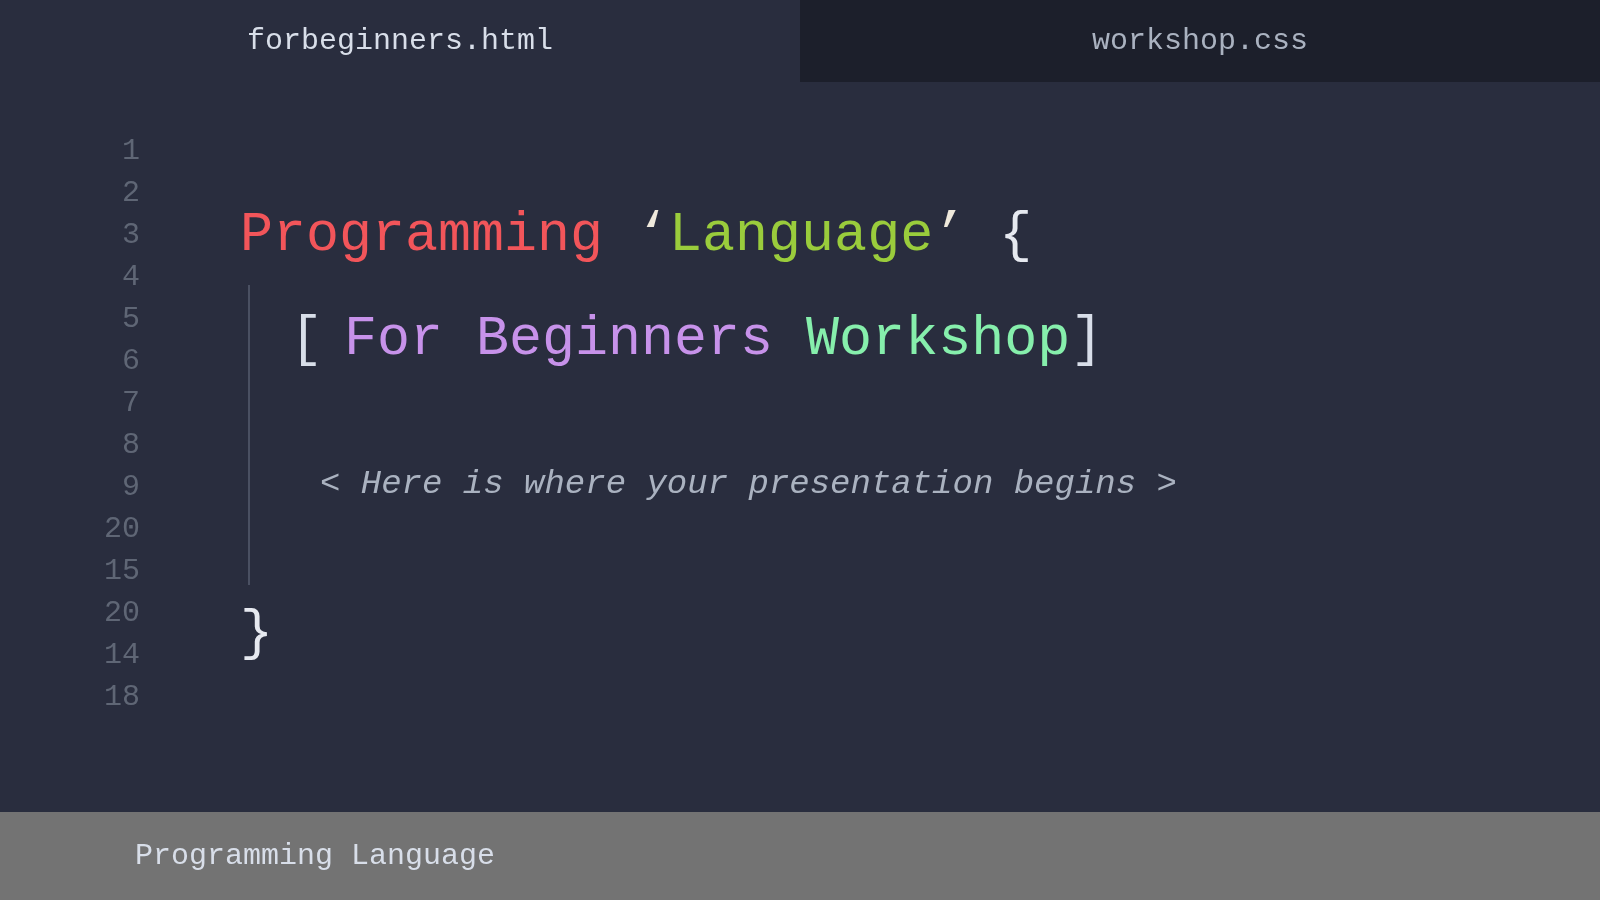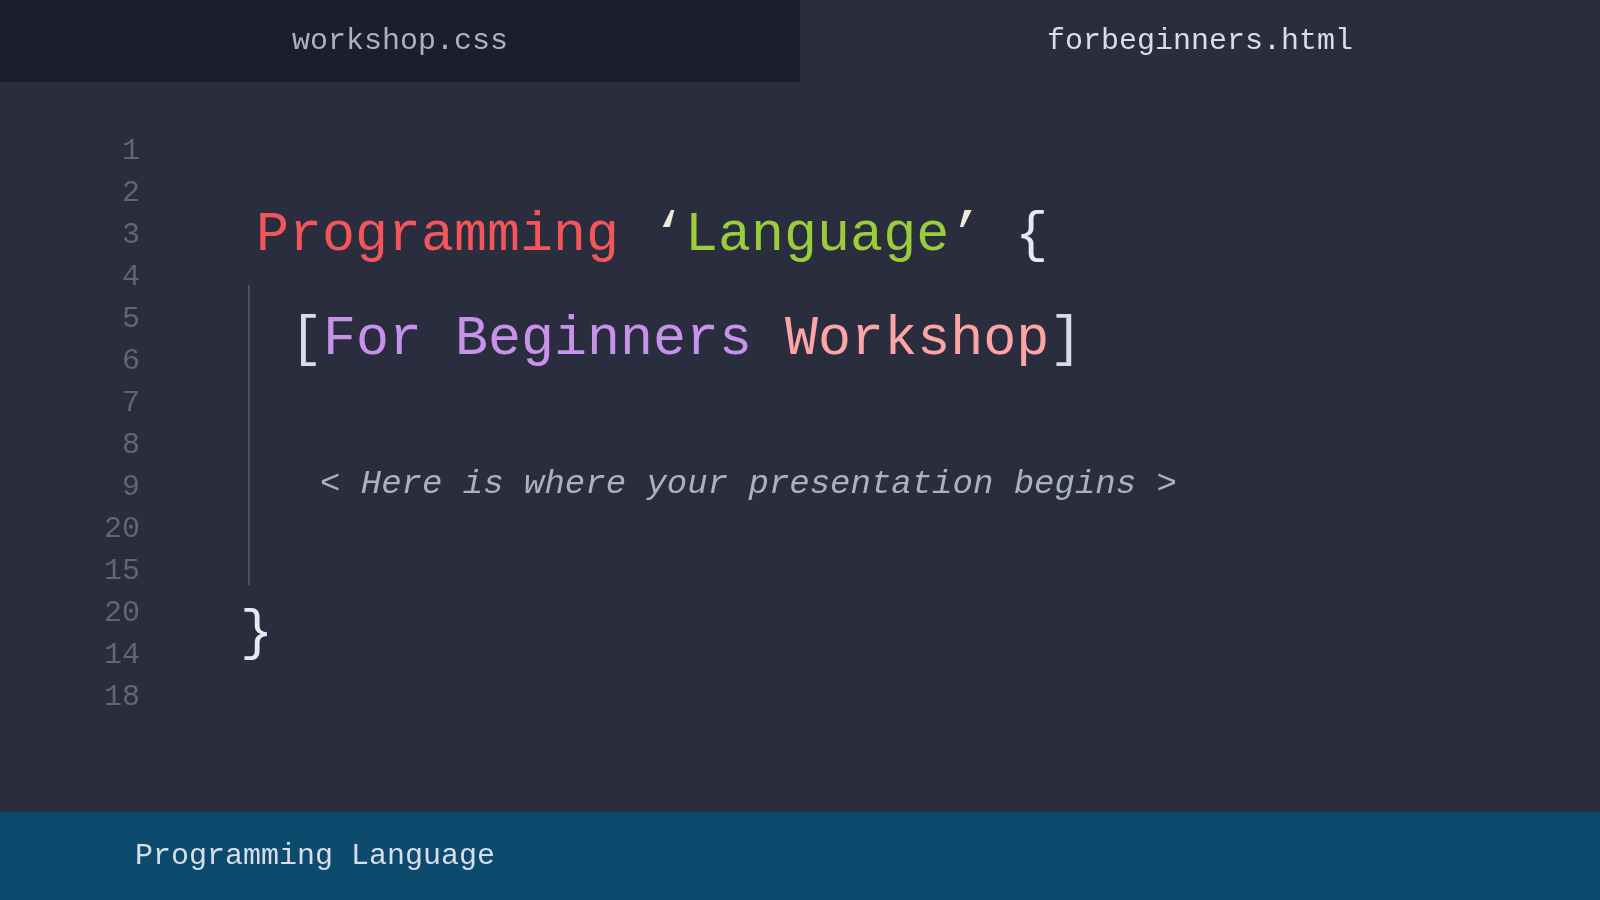--- a/index.html
+++ b/index.html
@@ -67,21 +67,21 @@
     
     .content {
       flex: 1;
       position: relative;
       padding-left: 60px;
     }
     
     .line1 {
       position: absolute;
       top: 74px;
-      left: 76px;
+      left: 60px;
       font-size: 55px;
       font-family: 'Consolas', 'Monaco', 'Courier New', monospace;
       white-space: nowrap;
     }
     
     .line2 {
       position: absolute;
       top: 178px;
       left: 110px;
       font-size: 55px;
@@ -116,40 +116,40 @@
       width: 2px;
       height: 300px;
       background: #4a5062;
     }
     
     .c-red { color: #f2555a; }
     .c-cream { color: #efe9dc; }
     .c-green { color: #9acc3c; }
     .c-white { color: #e6e9f0; }
     .c-bracket { color: #d8dee9; }
-    .c-purple { color: #c792ea; }
-    .c-yellow { color: #fca5a5; }
+    .c-purple { color: #c792ea; margin-left: 21px; }
+    .c-yellow { color: #86efac; }
     
     .footer {
       height: 88px;
-      background: #0c4a6e;
+      background: #737373;
       display: flex;
       align-items: center;
       padding-left: 135px;
       color: #d8dee9;
       font-size: 30px;
       font-family: 'Consolas', 'Monaco', 'Courier New', monospace;
     }
   </style>
 </head>
 <body>
 
 <div class="tabs">
+  <div class="tab active">forbeginners.html</div>
   <div class="tab inactive">workshop.css</div>
-  <div class="tab active">forbeginners.html</div>
 </div>
 
 <div class="editor">
   <div class="gutter">
     <div class="line-number">1</div>
     <div class="line-number">2</div>
     <div class="line-number">3</div>
     <div class="line-number">4</div>
     <div class="line-number">5</div>
     <div class="line-number">6</div>

